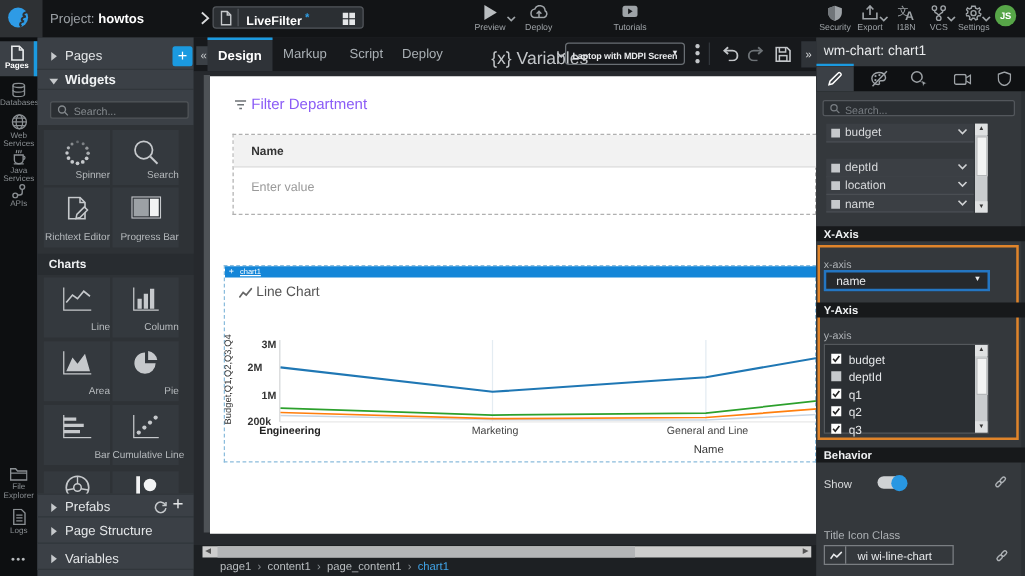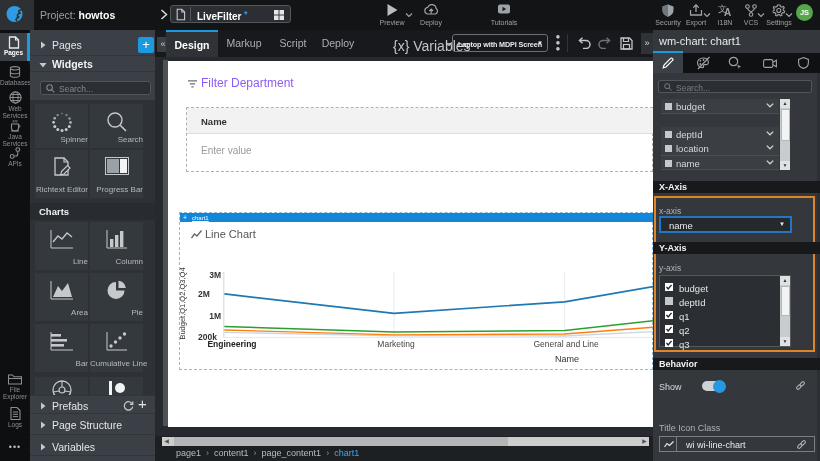--- a/index.html
+++ b/index.html
@@ -600,21 +600,21 @@
   <div class="abs" style="left:49px;top:351px;width:23px;height:10px;background:#cfd2d4;border-radius:5px"></div>
   <div class="abs" style="left:60px;top:349.5px;width:13px;height:13px;background:#2897e2;border-radius:50%"></div>
   <svg class="abs" style="left:142px;top:350px" width="11" height="11" viewBox="0 0 11 11">
         <g transform="rotate(45 5.5 5.5)" fill="none" stroke="#aeb2b6" stroke-width="1.1">
           <rect x="4.1" y="0.6" width="2.8" height="5" rx="1.4"></rect>
           <rect x="4.1" y="5.4" width="2.8" height="5" rx="1.4"></rect>
         </g>
       </svg>
 
   <div class="plabel" style="left:6px;top:393px;font-size:9px">Title Icon Class</div>
-  <div class="abs" style="left:6px;top:406px;width:156px;height:16px;border:1px solid #7a7e82">
+  <div class="abs" style="left:6px;top:406px;width:104px;height:16px;border:1px solid #7a7e82">
     <div class="abs" style="left:0;top:0;width:17px;height:14px;border-right:1px solid #7a7e82">
       <svg style="margin:4px 0 0 4px" width="10" height="7" viewBox="0 0 10 7">
             <path d="M0.5 6 L3 2.5 L5.5 4.5 L9.5 0.5" stroke="#e8eaec" stroke-width="1.2" fill="none"></path>
           </svg>
     </div>
     <div class="abs" style="left:26px;top:3px;font-size:9px;color:#e8eaec">wi wi-line-chart</div>
   </div>
   <svg class="abs" style="left:143px;top:409px" width="11" height="11" viewBox="0 0 11 11">
         <g transform="rotate(45 5.5 5.5)" fill="none" stroke="#aeb2b6" stroke-width="1.1">
           <rect x="4.1" y="0.6" width="2.8" height="5" rx="1.4"></rect>

